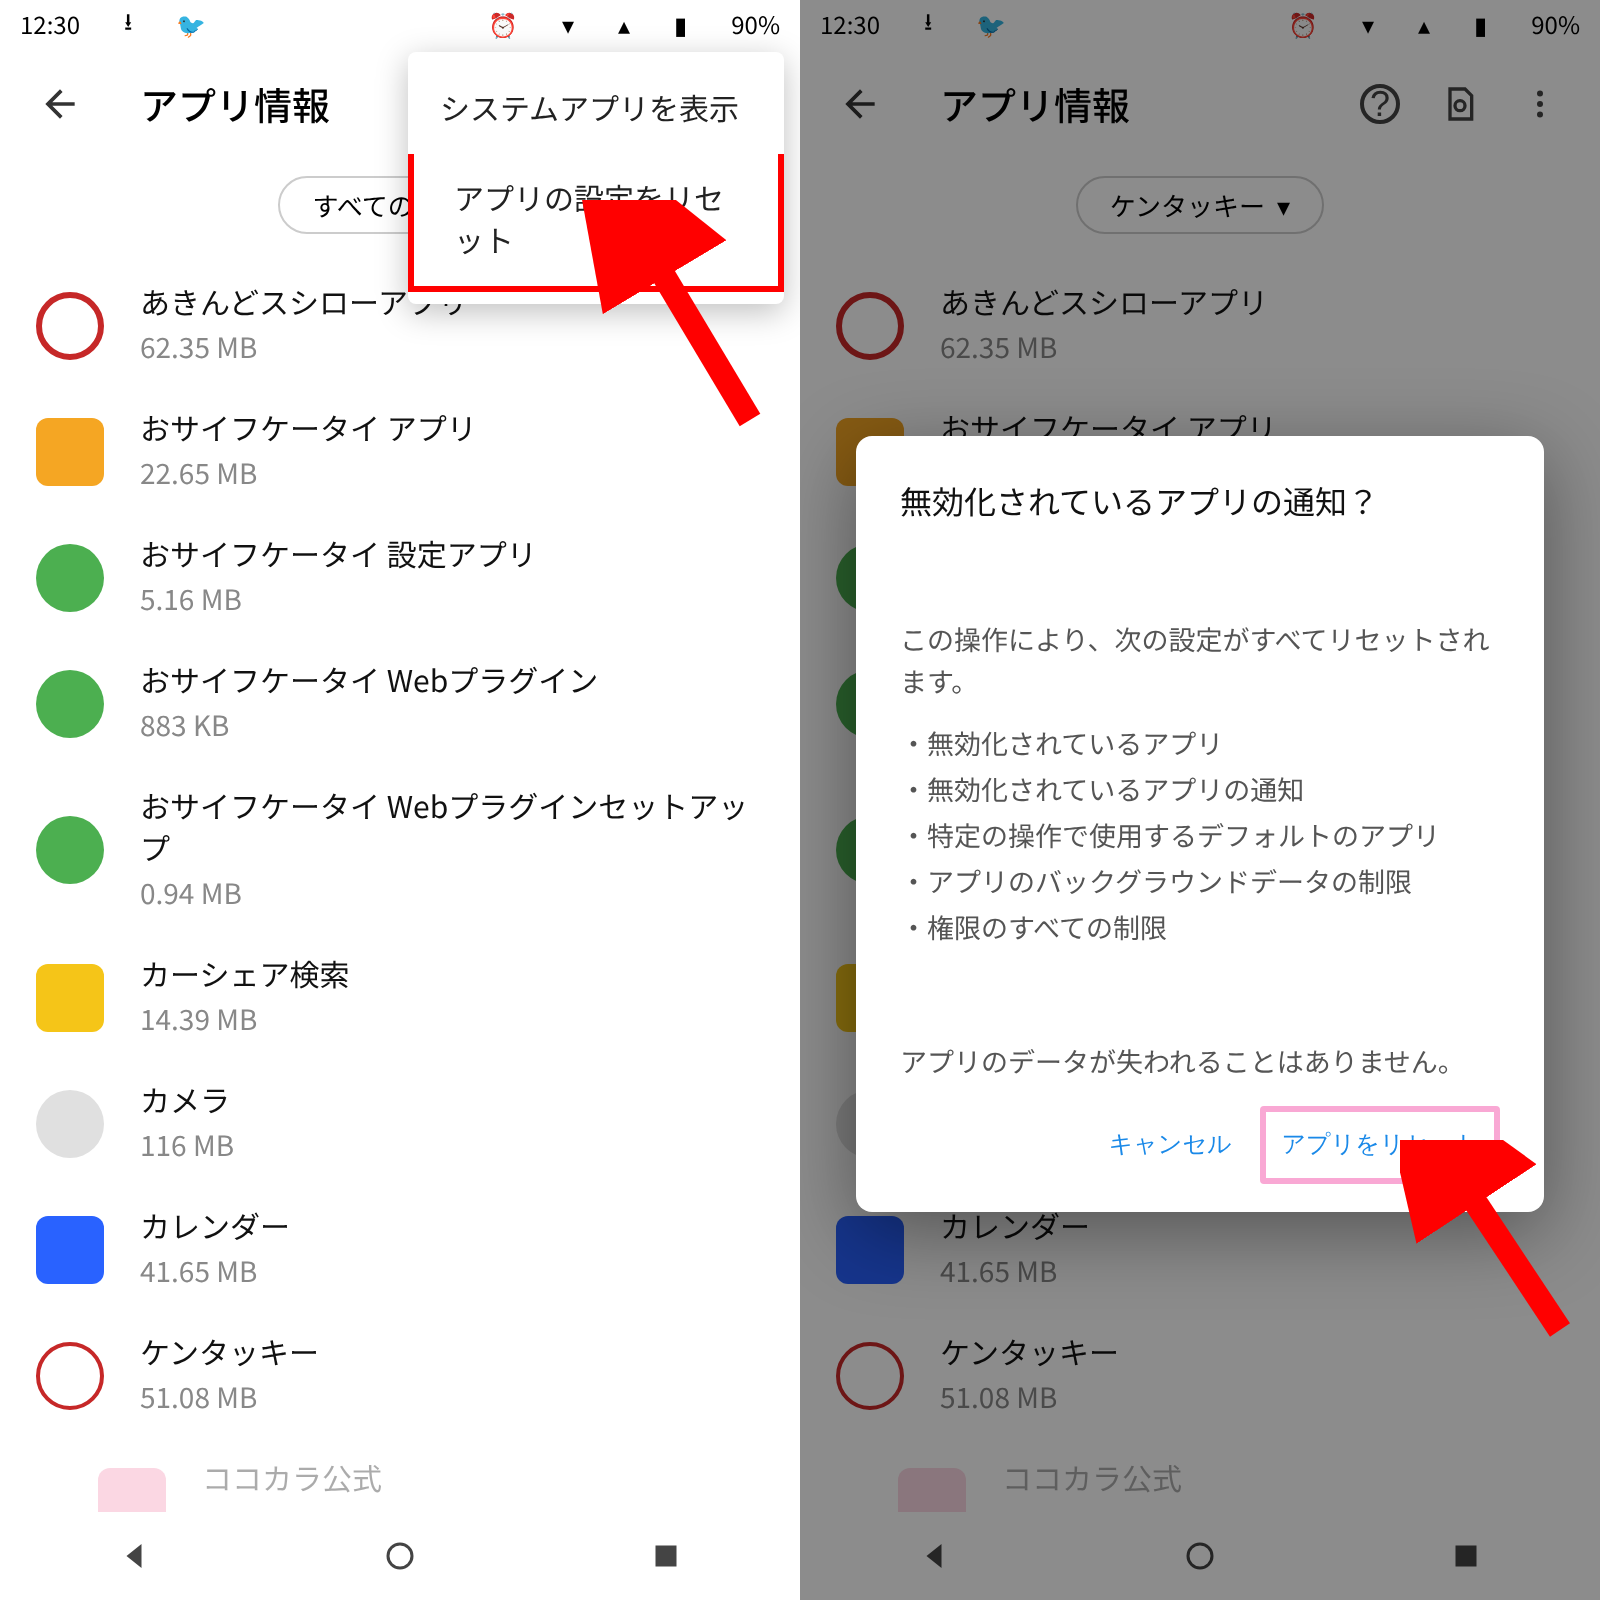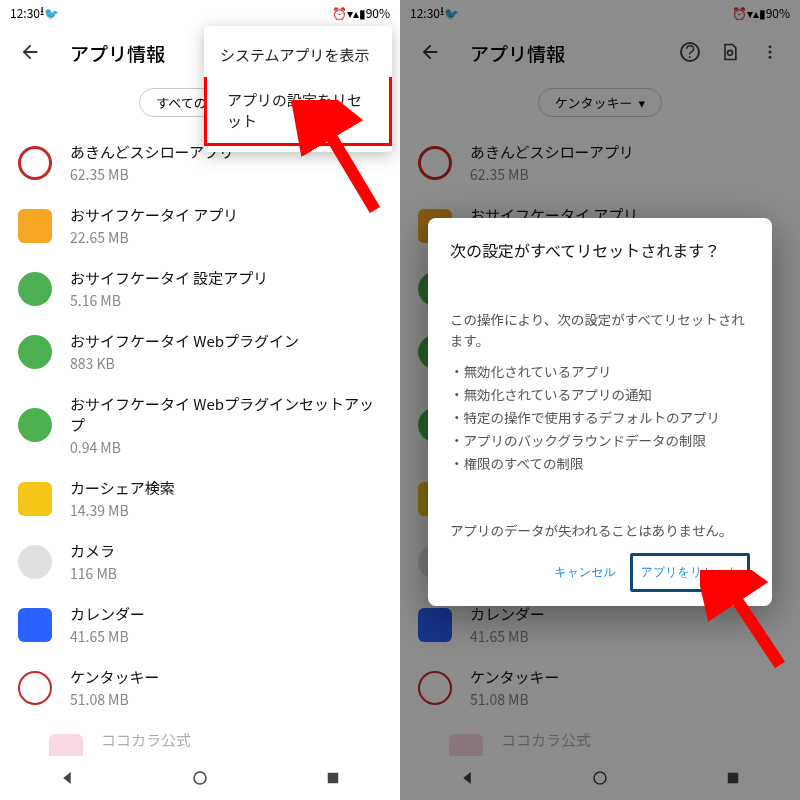--- a/index.html
+++ b/index.html
@@ -1,21 +1,21 @@
 <!DOCTYPE html>
 <html><head>
 <meta charset="utf-8">
 <style>
   * { box-sizing: border-box; margin: 0; padding: 0; }
   body { font-family: "Noto Sans JP", "Hiragino Sans", sans-serif; background: #fff; }
   .container { display: flex; width: 800px; height: 800px; position: relative; }
   .phone { width: 400px; height: 800px; position: relative; background: #fff; overflow: hidden; }
   .phone.right::before { content:""; position:absolute; inset:0; background: rgba(0,0,0,0.45); z-index: 5; pointer-events:none; }
   .statusbar { height: 24px; display: flex; align-items: center; justify-content: space-between; padding: 0 10px; font-size: 12px; background: #fff; color: #000; position: relative; z-index: 1; }
-  .statusbar .left, .statusbar .right { display: flex; align-items: center; gap: 0; }
+  .statusbar .left, .statusbar .right { display: flex; align-items: center; gap: 22px; }
   .appbar { display: flex; align-items: center; height: 56px; padding: 0 10px; background: #fff; position: relative; z-index: 1; }
   .appbar .title { font-size: 19px; font-weight: 500; margin-left: 20px; flex:1; }
   .icon-btn { width: 40px; height: 40px; display:flex; align-items:center; justify-content:center; border:none; background:none; cursor:pointer; color:#444; }
   .chip-row { display:flex; justify-content:center; padding: 8px 0 14px; position:relative; z-index:1; }
   .chip { border:1px solid #ccc; border-radius: 16px; padding: 4px 16px; font-size: 13px; display:flex; align-items:center; gap:6px; background:#fff; }
   .applist { display:flex; flex-direction:column; }
   .appitem { display:flex; align-items:center; padding: 10px 18px; gap: 18px; }
   .appicon { width:34px; height:34px; border-radius:50%; display:flex; align-items:center; justify-content:center; font-size:10px; color:#fff; flex-shrink:0; }
   .appicon.sq { border-radius:6px; }
   .appinfo { display:flex; flex-direction:column; gap:2px; }
@@ -32,21 +32,21 @@
   
   .arrow { position:absolute; z-index:30; pointer-events:none; }
   
   .dialog { position:absolute; left:28px; right:28px; top:218px; background:#fff; border-radius:8px; z-index:30; padding:20px 22px 8px; box-shadow:0 10px 40px rgba(0,0,0,0.4); }
   .dialog-title { font-size:16px; color:#111; margin-bottom:8px; }
   .dialog-body { font-size:13.5px; color:#555; line-height:1.55; }
   .dialog-body p { margin-bottom:10px;margin-top:47px; }
   .dialog-body li { list-style:none; margin-bottom:2px; }
   .dialog-actions { display:flex; justify-content:flex-end; gap:6px; margin-top:12px; padding-bottom:6px; }
   .dlg-btn { border:none; background:none; color:#1a89e8; font-size:12px; font-weight:500; padding:8px 8px; cursor:pointer; }
-  .hl-action { border:3px solid #0c4a6e; border-radius:2px; }
+  .hl-action { border:3px solid #f9a8d4; border-radius:2px; }
 </style>
 </head>
 <body>
 
 <div class="container">
 
   <div class="phone left">
     <div class="statusbar">
       <div class="left">
         <span>12:30</span>
@@ -305,21 +305,21 @@
         </svg>
       <svg class="navbtn" viewBox="0 0 24 24">
           <circle cx="12" cy="12" r="8" fill="none" stroke="#444" stroke-width="2"></circle>
         </svg>
       <svg class="navbtn" viewBox="0 0 24 24">
           <rect x="5" y="5" width="14" height="14" fill="#444"></rect>
         </svg>
     </div>
 
     <div class="dialog">
-      <div class="dialog-title">次の設定がすべてリセットされます？</div>
+      <div class="dialog-title">無効化されているアプリの通知？</div>
       <div class="dialog-body">
         <p>この操作により、次の設定がすべてリセットされます。</p>
         <ul>
           <li>・無効化されているアプリ</li>
           <li>・無効化されているアプリの通知</li>
           <li>・特定の操作で使用するデフォルトのアプリ</li>
           <li>・アプリのバックグラウンドデータの制限</li>
           <li>・権限のすべての制限</li>
         </ul>
         <p>アプリのデータが失われることはありません。</p>

